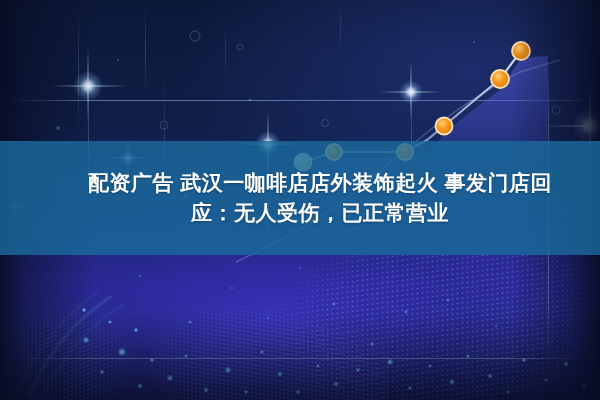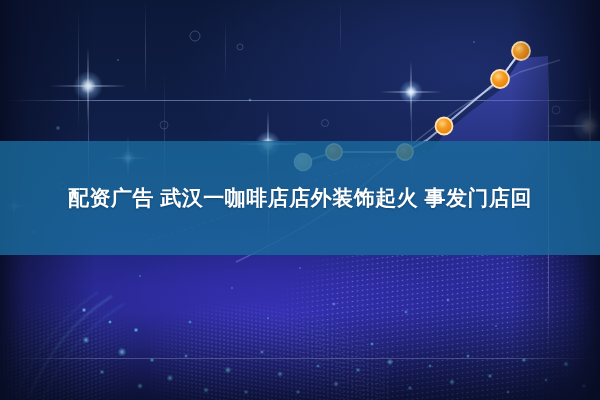--- a/index.html
+++ b/index.html
@@ -139,21 +139,21 @@
   .chart { position: absolute; left: 0; top: 0; width: 600px; height: 400px; }
 
   
   .band {
     position: absolute;
     left: 0;
     width: 600px;
     background: rgba(26,106,156,0.82);
     display: flex;
     align-items: center;
-    justify-content: center;
+    justify-content: flex-end;
   }
   .headline {
     color: #ffffff;
     font-size: 21px;
     font-weight: 700;
     line-height: 1.45;
     text-align: center;
     letter-spacing: .5px;
     width: 560px;
     text-shadow: 0 1px 2px rgba(0,20,40,0.35);
@@ -300,16 +300,17 @@
     <div class="spark" style="left:250px; top:100px; width:4px;  height:4px; opacity:.5"></div>
     <div class="spark" style="left:474px; top:42px;  width:3px;  height:3px; opacity:.45"></div>
     <div class="spark" style="left:118px; top:60px;  width:3px;  height:3px; opacity:.45"></div>
   </div>
 
   <div class="layer vignette"></div>
 
   <div class="band" style="top:141px; height:114px;">
     <div class="headline">
       <div>配资广告 武汉一咖啡店店外装饰起火 事发门店回</div>
+      <div>应：无人受伤，已正常营业</div>
     </div>
   </div>
 
 </div>
 
 </body></html>

